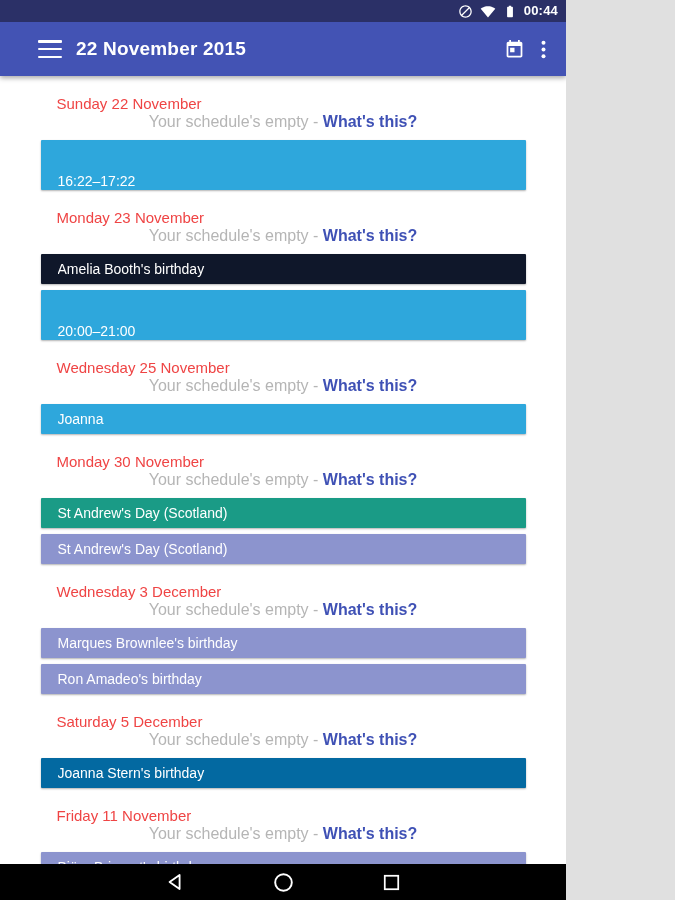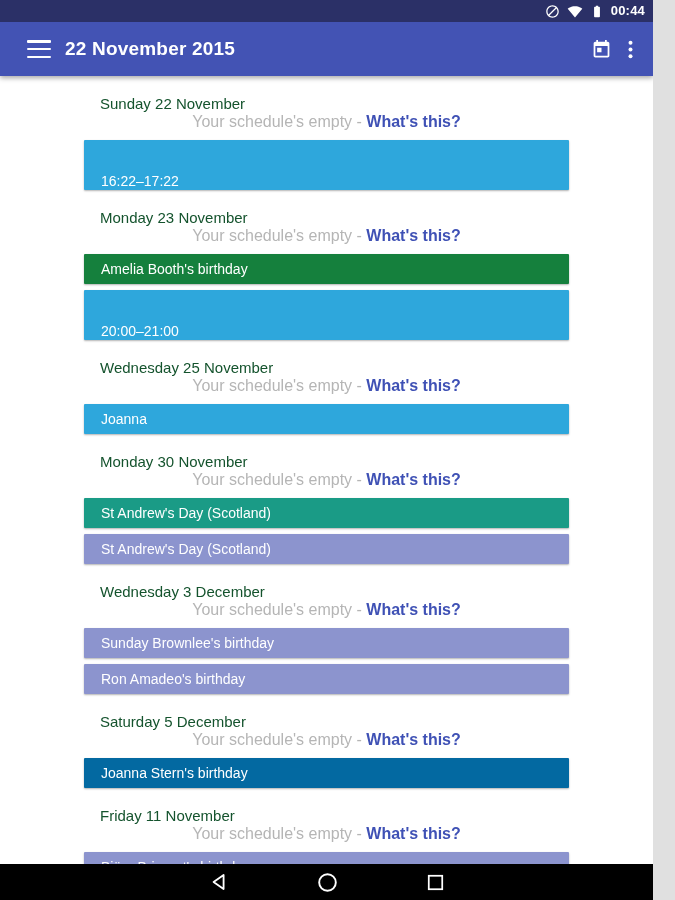--- a/index.html
+++ b/index.html
@@ -1,53 +1,53 @@
 <!DOCTYPE html>
 <html><head>
 <meta charset="utf-8">
 <style>
   html,body { margin:0; padding:0; background:#e0e0e0; }
   * { box-sizing:border-box; }
   .screen {
-    width:653px; height:900px; position:relative; overflow:hidden;
+    width:566px; height:900px; position:relative; overflow:hidden;
     background:#ffffff; font-family:"Liberation Sans", sans-serif;
     -webkit-font-smoothing:antialiased;
   }
 
   
   .status-bar {
     height:22px; background:#2b3067; color:#fff;
     display:flex; align-items:center; justify-content:flex-end;
     gap:7px; padding:0 6px 0 0; position:relative; z-index:6;
   }
   .status-bar svg { display:block; }
   .status-time { font-size:13px; font-weight:bold; letter-spacing:.2px; line-height:22px; padding-right:2px; }
 
   
   .app-bar {
     height:54px; background:#4353b4; display:flex; align-items:center;
-    padding:0 20px 0 27px; position:relative; z-index:5;
+    padding:0 20px 0 38px; position:relative; z-index:5;
     box-shadow:0 2px 5px rgba(0,0,0,.35);
   }
   .menu-btn { width:24px; height:18px; display:flex; flex-direction:column; justify-content:space-between;
     background:none; border:none; padding:0; cursor:pointer; }
   .menu-btn span { display:block; height:2.5px; background:#fff; border-radius:1px; }
   .app-title { color:#fff; font-size:19px; font-weight:bold; margin:0 0 0 14px; flex:1;
     white-space:nowrap; letter-spacing:.2px; }
   .app-actions { display:flex; align-items:center; gap:16px; }
   .icon-btn { background:none; border:none; padding:0; cursor:pointer; display:flex; align-items:center; }
 
   
   .content {
     position:absolute; top:76px; left:0; right:0; bottom:0;
     overflow:hidden; background:#fff;
   }
   .list-inner { width:485px; margin:0 auto; }
   .day-section { padding-top:19px; }
-  .day-date { font-size:15px; font-weight:normal; color:#14532d; margin:0; padding:0 16px; line-height:17px; }
+  .day-date { font-size:15px; font-weight:normal; color:#ef4444; margin:0; padding:0 16px; line-height:17px; }
   .day-empty { font-size:16px; color:#b5b5b5; margin:1px 0 0 0; padding:0 16px; line-height:17px;text-align:center; }
   .whats-this { color:#3f51b5; font-weight:bold; text-decoration:none; cursor:pointer; }
   .events { margin-top:10px; }
   .event-card {
     height:30px; padding:0 17px; border-radius:1px; color:#fff;
     display:flex; flex-direction:column; justify-content:center;
     box-shadow:0 1px 2px rgba(0,0,0,.30); cursor:pointer;
   }
   .event-card.two-line { height:50px; }
   .event-card + .event-card { margin-top:6px; }
@@ -126,21 +126,21 @@
 </div>
   </section>
 
   <section class="day-section">
     <h2 class="day-date">Monday 23 November</h2>
     <p class="day-empty">
       <span class="empty-label">Your schedule's empty - </span>
       <a class="whats-this" style="color: rgb(63, 81, 181);">What's this?</a>
     </p>
     <div class="events">
-  <div class="event-card" style="background: #15803d;">
+  <div class="event-card" style="background: #0f172a;">
     <div class="event-title">Amelia Booth's birthday</div>
 
   </div>
 
   <div class="event-card two-line" style="background: rgb(46, 167, 220);">
     <div class="event-title">Bins</div>
     <div class="event-time">20:00–21:00</div>
   </div>
 </div>
   </section>
@@ -179,21 +179,21 @@
   </section>
 
   <section class="day-section">
     <h2 class="day-date">Wednesday 3 December</h2>
     <p class="day-empty">
       <span class="empty-label">Your schedule's empty - </span>
       <a class="whats-this" style="color: rgb(63, 81, 181);">What's this?</a>
     </p>
     <div class="events">
   <div class="event-card" style="background: rgb(140, 148, 206);">
-    <div class="event-title">Sunday Brownlee's birthday</div>
+    <div class="event-title">Marques Brownlee's birthday</div>
 
   </div>
 
   <div class="event-card" style="background: rgb(140, 148, 206);">
     <div class="event-title">Ron Amadeo's birthday</div>
 
   </div>
 </div>
   </section>
 

